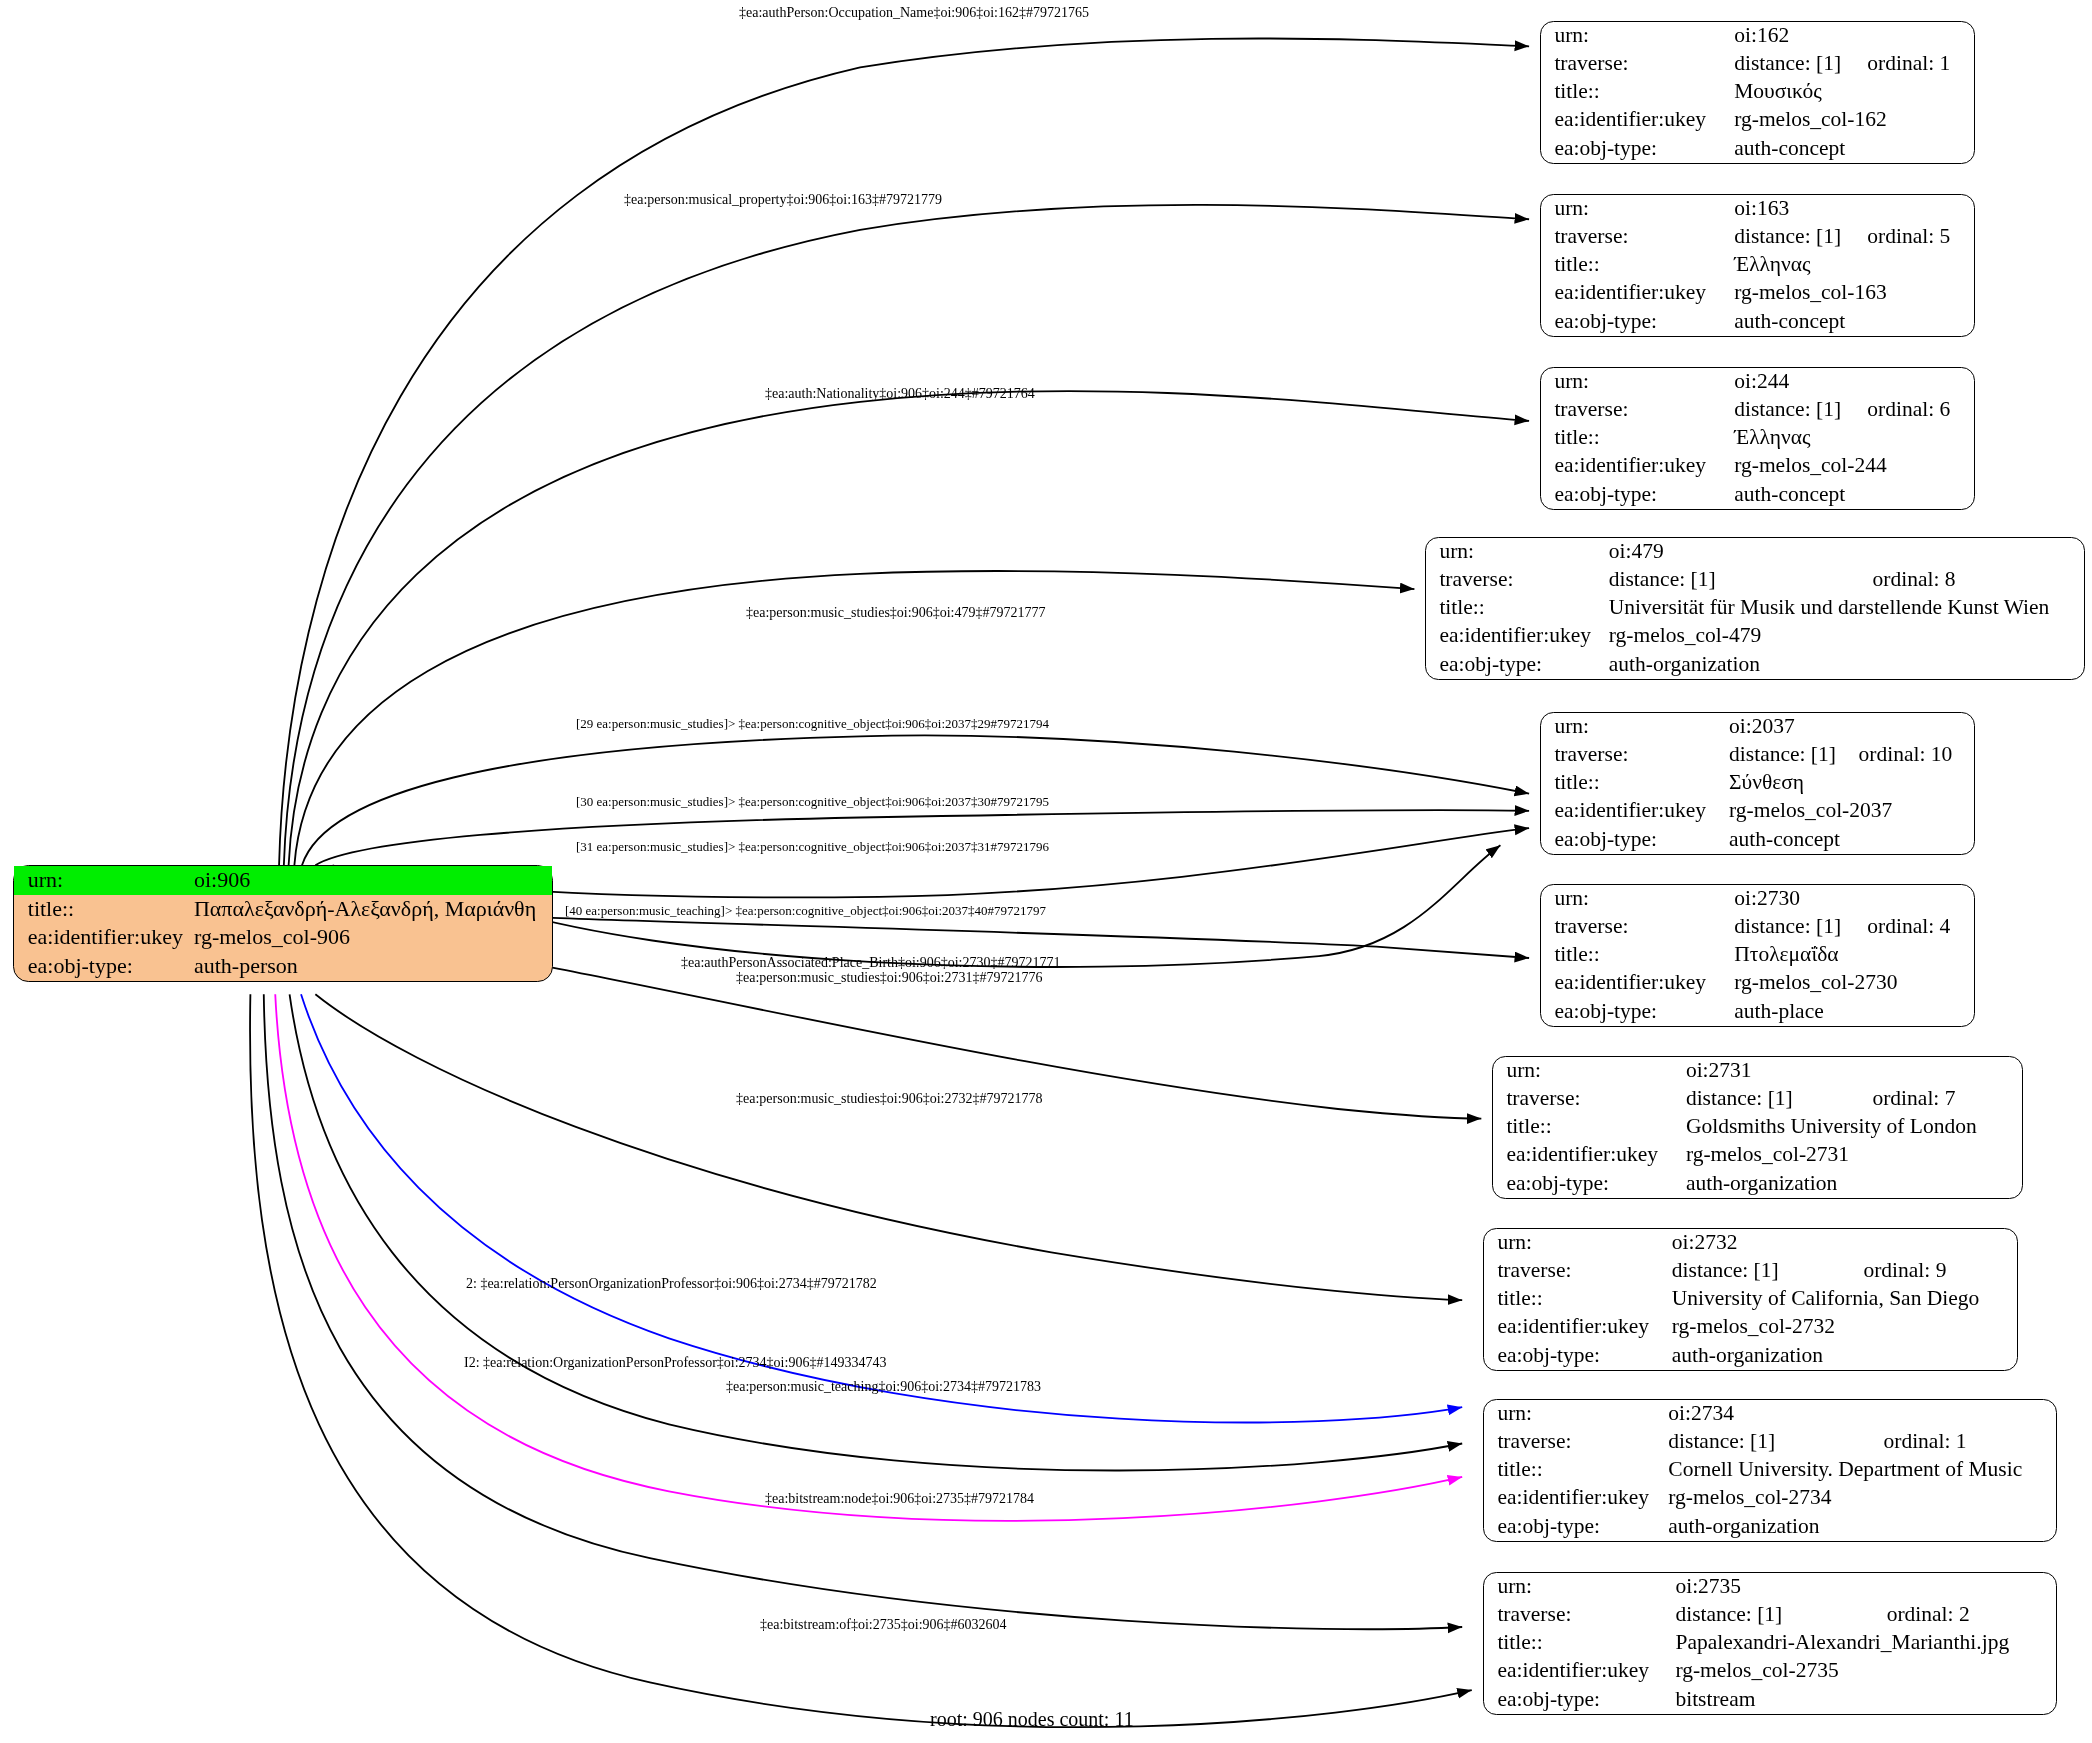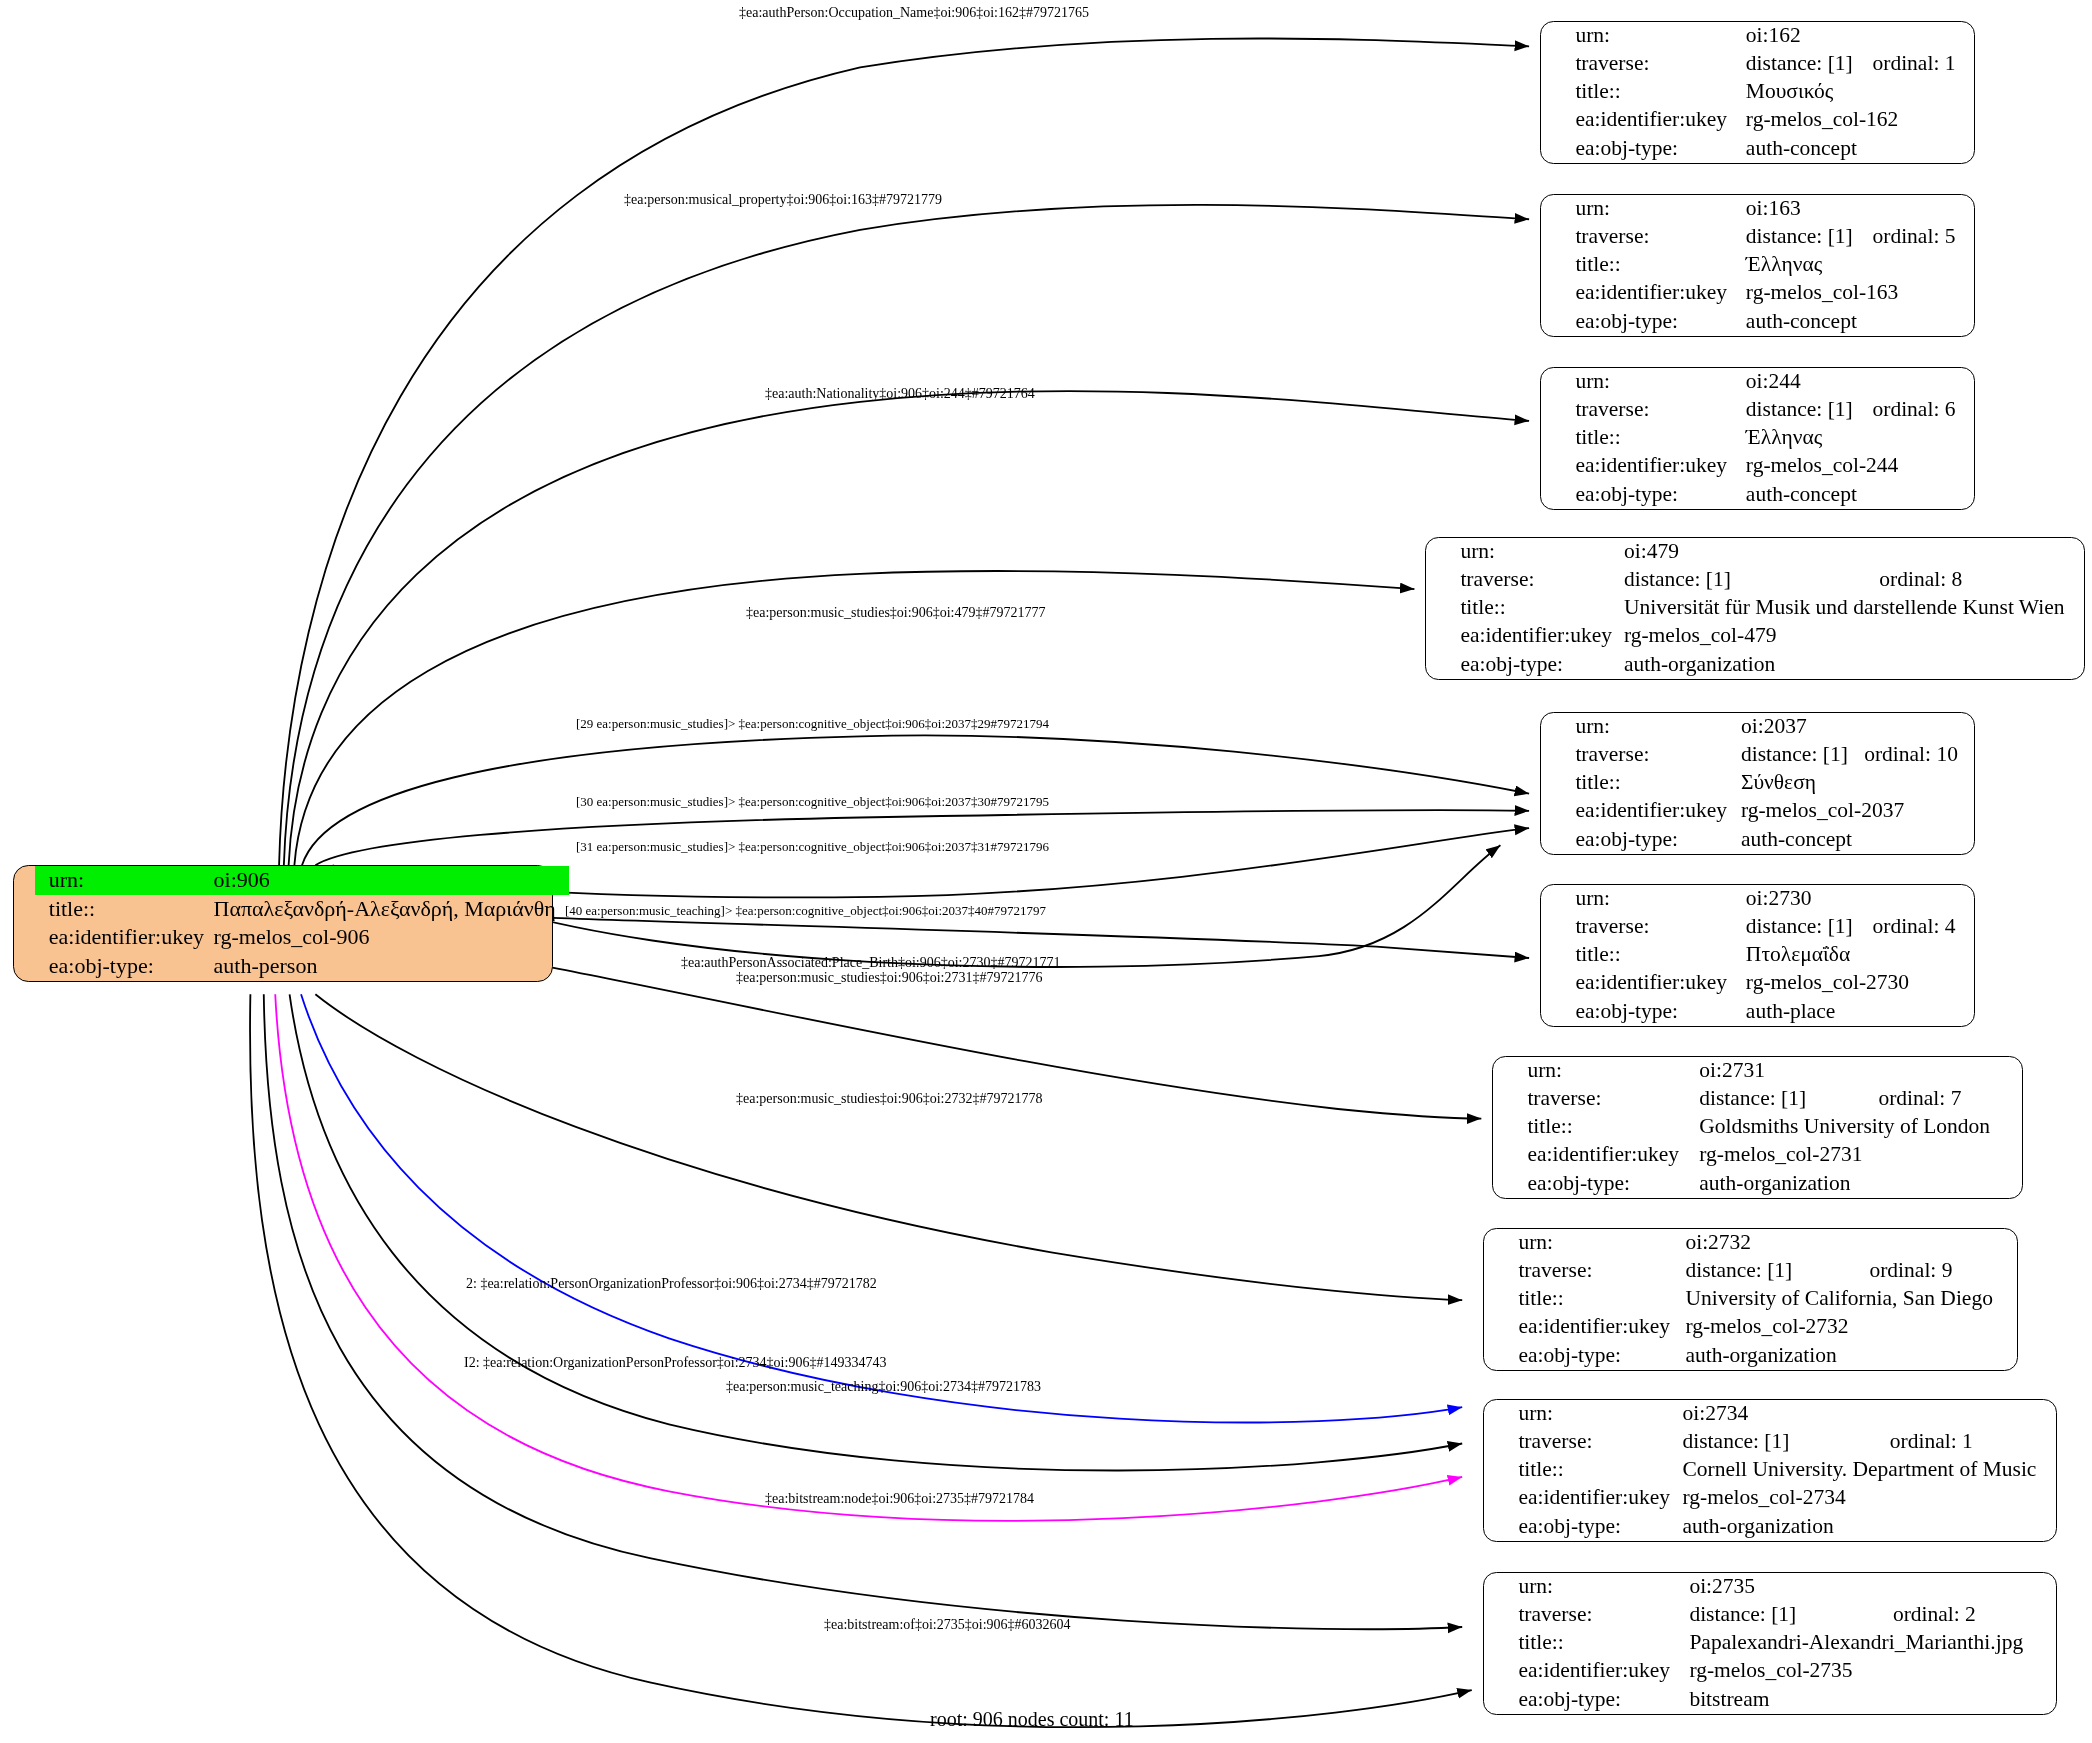--- a/index.html
+++ b/index.html
@@ -1,19 +1,19 @@
 <!DOCTYPE html>
 <html><head>
 <meta charset="utf-8">
 <style>
   html,body{margin:0;padding:0;background:#ffffff;}
   body{font-family:"Liberation Serif","DejaVu Serif",serif;color:#000;}
   #canvas{position:relative;width:2092px;height:1744px;overflow:hidden;background:#fff;}
   #edges{position:absolute;left:0;top:0;width:2092px;height:1744px;}
-  .node{position:absolute;box-sizing:border-box;border:1.5px solid #000;border-radius:13.4px;background:#fff;padding-left:21px;}
+  .node{position:absolute;box-sizing:border-box;border:1.5px solid #000;border-radius:13.4px;background:#fff;}
   .node table{border-collapse:collapse;width:100%;}
   .node td{font-size:21.5px;line-height:1.0;padding:2.9px 0 3.8px 0;white-space:nowrap;vertical-align:top;}
   .node td.k{padding-left:13.4px;padding-right:9.6px;}
   .node td.v{padding-right:13.4px;}
   
   #node-906{background:#f9c291;border:1.9px solid #000;border-radius:15.3px;}
   #node-906 td{font-size:22px;}
   #node-906 .hl{background:#00ee00;}
   .elabel{position:absolute;font-size:14px;line-height:1;white-space:nowrap;}
   .elabel.sm{font-size:13px;}
@@ -378,17 +378,17 @@
   <div class="elabel sm" style="left:576px;top:795px;">[30 ea:person:music_studies]&gt; ‡ea:person:cognitive_object‡oi:906‡oi:2037‡30#79721795</div>
   <div class="elabel sm" style="left:576px;top:840px;">[31 ea:person:music_studies]&gt; ‡ea:person:cognitive_object‡oi:906‡oi:2037‡31#79721796</div>
   <div class="elabel sm" style="left:565px;top:888px;margin-top:16px;">[40 ea:person:music_teaching]&gt; ‡ea:person:cognitive_object‡oi:906‡oi:2037‡40#79721797</div>
   <div class="elabel" style="left:681px;top:956px;">‡ea:authPersonAssociated:Place_Birth‡oi:906‡oi:2730‡#79721771</div>
   <div class="elabel" style="left:736px;top:971px;">‡ea:person:music_studies‡oi:906‡oi:2731‡#79721776</div>
   <div class="elabel" style="left:736px;top:1092px;">‡ea:person:music_studies‡oi:906‡oi:2732‡#79721778</div>
   <div class="elabel" style="left:466px;top:1277px;">2: ‡ea:relation:PersonOrganizationProfessor‡oi:906‡oi:2734‡#79721782</div>
   <div class="elabel" style="left:726px;top:1380px;">‡ea:person:music_teaching‡oi:906‡oi:2734‡#79721783</div>
   <div class="elabel" style="left:464px;top:1356px;">I2: ‡ea:relation:OrganizationPersonProfessor‡oi:2734‡oi:906‡#149334743</div>
   <div class="elabel" style="left:765px;top:1492px;">‡ea:bitstream:node‡oi:906‡oi:2735‡#79721784</div>
-  <div class="elabel" style="left:824px;top:1618px;">‡ea:bitstream:of‡oi:2735‡oi:906‡#6032604</div>
+  <div class="elabel" style="left:760px;top:1618px;">‡ea:bitstream:of‡oi:2735‡oi:906‡#6032604</div>
 
   <div id="footer" style="left:930px;top:1708px;">root: 906 nodes count: 11</div>
 </div>
 
 
 </body></html>

